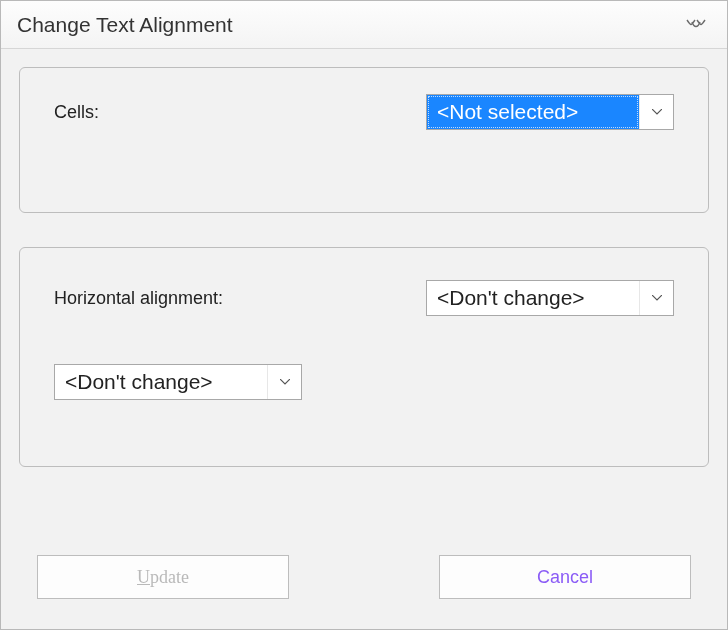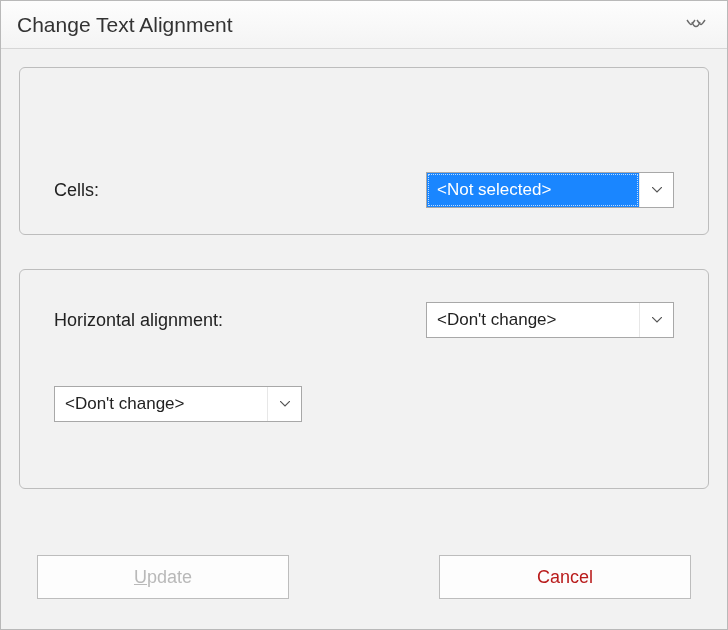--- a/index.html
+++ b/index.html
@@ -43,21 +43,21 @@
     left: 0; right: 0; top: 48px; bottom: 0;
     padding: 18px;
     background: #f2f2f2;
   }
   .groupbox {
     border: 1px solid #bdbdbd;
     border-radius: 6px;
     background: #f2f2f2;
     padding: 26px 34px;
   }
-  .group1 { height: 168px; display: flex; align-items: flex-end; }
+  .group1 { height: 146px; display: flex; align-items: flex-start; }
   .group2 { margin-top: 34px; height: 220px; padding-top: 32px; }
   .row {
     display: flex;
     align-items: center;
     justify-content: space-between;
     width: 100%;
   }
   .row + .row { margin-top: 48px; }
   .label {
     font-size: 18px;
@@ -70,21 +70,21 @@
     display: flex;
     align-items: stretch;
     position: relative;
     user-select: none;
   }
   .combo .value {
     flex: 1;
     display: flex;
     align-items: center;
     padding: 0 10px;
-    font-size: 17px;
+    font-size: 21px;
     color: #222;
     white-space: nowrap;
     overflow: hidden;
   }
   .combo .arrow {
     width: 34px;
     display: flex; align-items: center; justify-content: center;
     border-left: 1px solid #e7e7e7;
   }
   .combo .arrow svg { display: block; }
@@ -99,24 +99,25 @@
     left: 36px; right: 36px; bottom: 30px;
     display: flex;
     justify-content: space-between;
   }
   .btn {
     width: 252px; height: 44px;
     border: 1px solid #bdbdbd;
     background: #fdfdfd;
     display: flex; align-items: center; justify-content: center;
     font-size: 18px;
-    color: #b91c1c;
+    color: #8b5cf6;
   }
   .btn.disabled {
     color: #b9b9b9;
+    font-family: Liberation Serif, serif;
   }
   .mnemonic { text-decoration: underline; }
 </style>
 </head>
 <body>
 
 <div class="window">
   <div class="titlebar">
     <div class="title-text">Change Text Alignment</div>
     <div class="close-btn">

